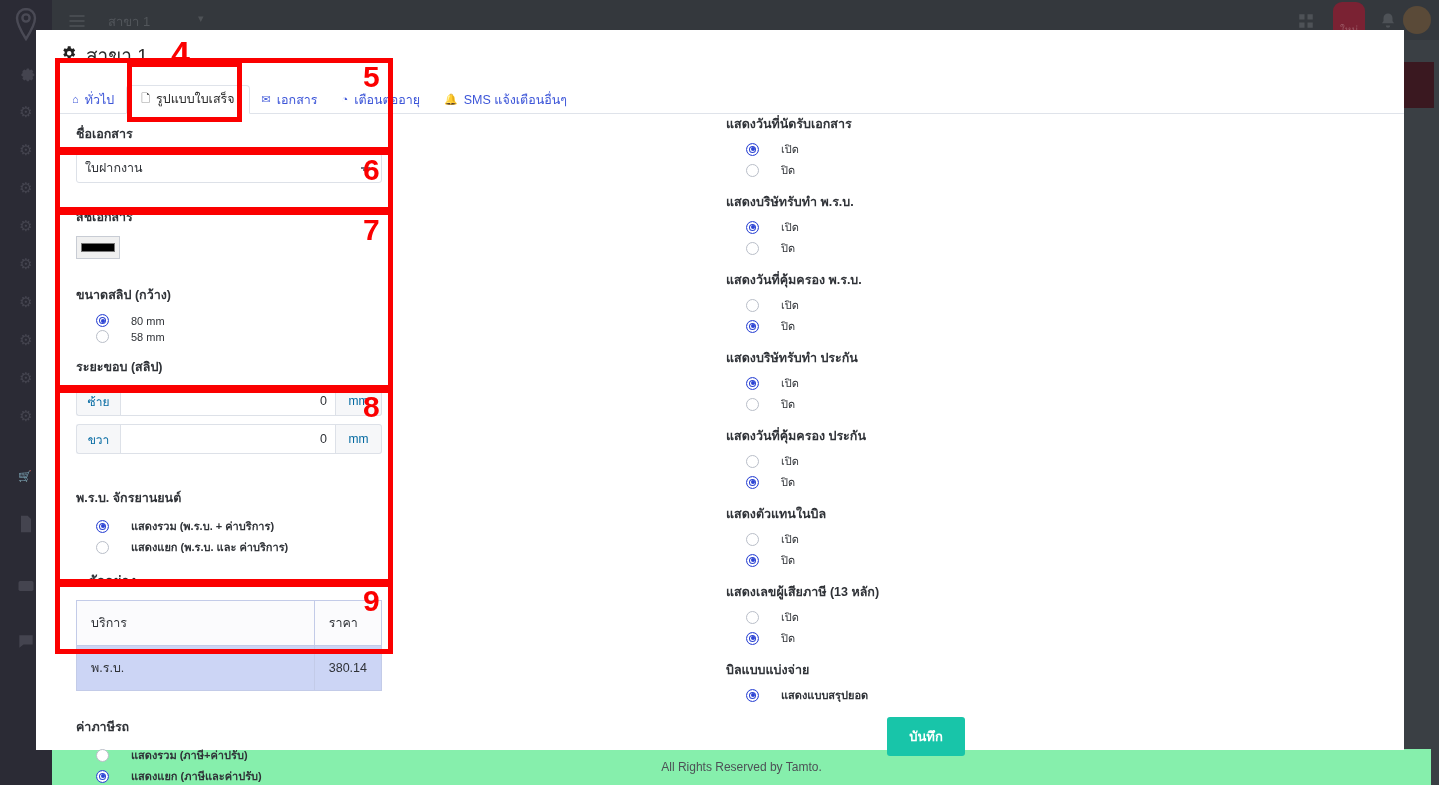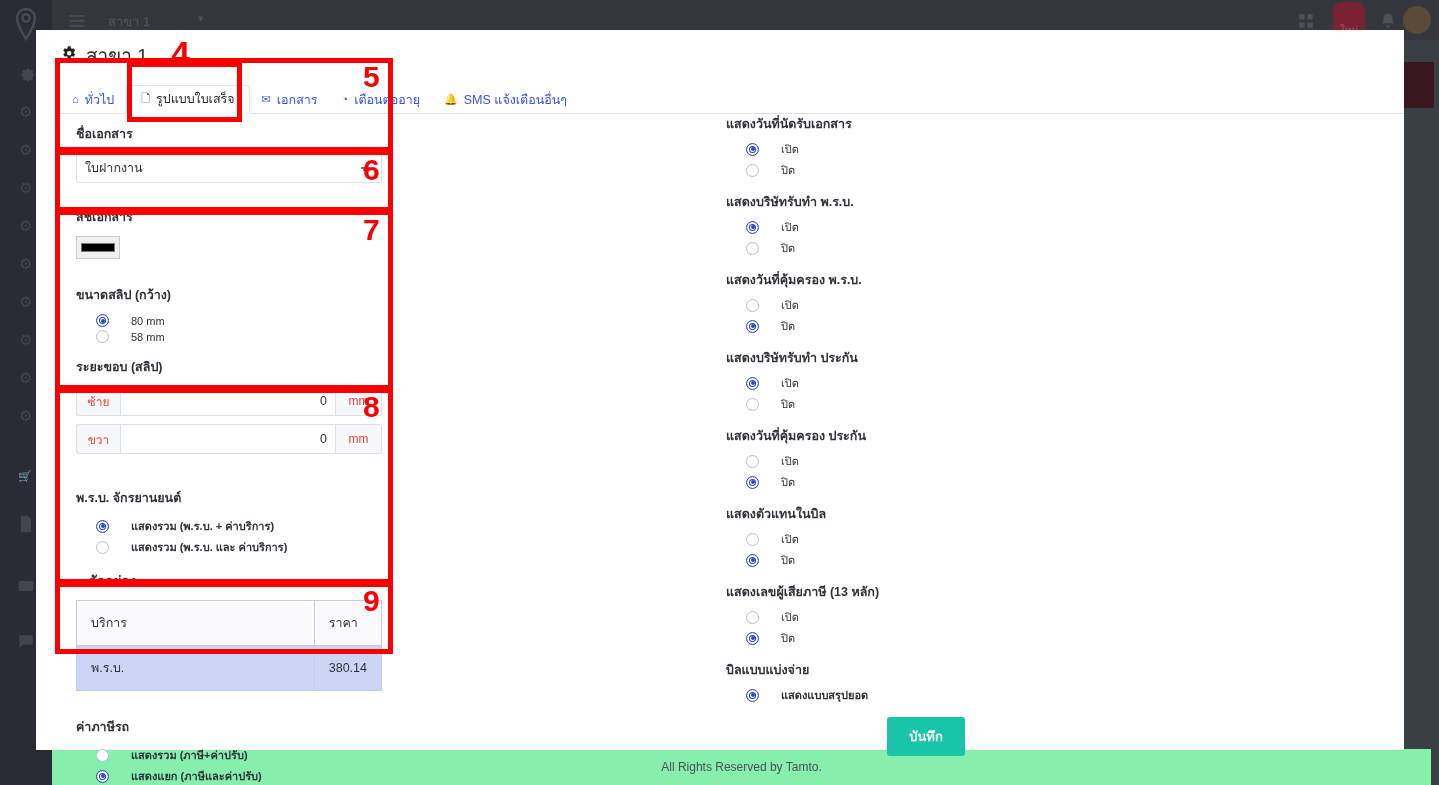--- a/index.html
+++ b/index.html
@@ -152,21 +152,21 @@
     width: 6px; height: 6px; border-radius: 50%; background: #2c44d4;
   }
   .rd.on { box-shadow: inset 0 0 0 2px #fff, inset 0 0 0 3px #2c44d4; border-color: #2c44d4; }
   .rd.on::after { left: 3.5px; top: 3.5px; width: 4px; height: 4px; }
 
   .sub-lbl { font-size: 12.5px; color: #2f3237; font-weight: bold; margin: 14px 0 9px; }
 
   .in-group { display: flex; margin-bottom: 8px; width: 306px; height: 30px; }
   .in-addon {
     min-width: 44px; border: 1px solid #dde1e8; background: #f6f7f9;
-    color: #ef4444; font-size: 12px;
+    color: #0369a1; font-size: 12px;
     display: flex; align-items: center; justify-content: center;
   }
   .in-addon.left { border-radius: 3px 0 0 3px; border-right: none; }
   .in-addon.right { border-radius: 0 3px 3px 0; border-left: none; min-width: 46px; }
   .in-group input {
     flex: 1; border: 1px solid #dde1e8; background: #fff;
     text-align: right; padding: 0 8px; font-size: 12.5px;
     color: #2f3237; font-family: inherit; min-width: 0;
   }
 
@@ -365,21 +365,21 @@
       </div>
 
       <div class="lgroup" style="padding-top:12px;padding-bottom:14px;">
         <div class="lbl">พ.ร.บ. จักรยานยนต์</div>
         <div class="radio-row bold">
           <span class="rd on"></span>
           <span>แสดงรวม (พ.ร.บ. + ค่าบริการ)</span>
         </div>
         <div class="radio-row bold">
           <span class="rd"></span>
-          <span>แสดงรวม (พ.ร.บ. และ ค่าบริการ)</span>
+          <span>แสดงแยก (พ.ร.บ. และ ค่าบริการ)</span>
         </div>
 
         <div class="ex-lbl">ตัวอย่าง</div>
         <table class="example-table">
           <thead>
             <tr>
               <th>บริการ</th>
               <th>ราคา</th>
             </tr>
           </thead>

